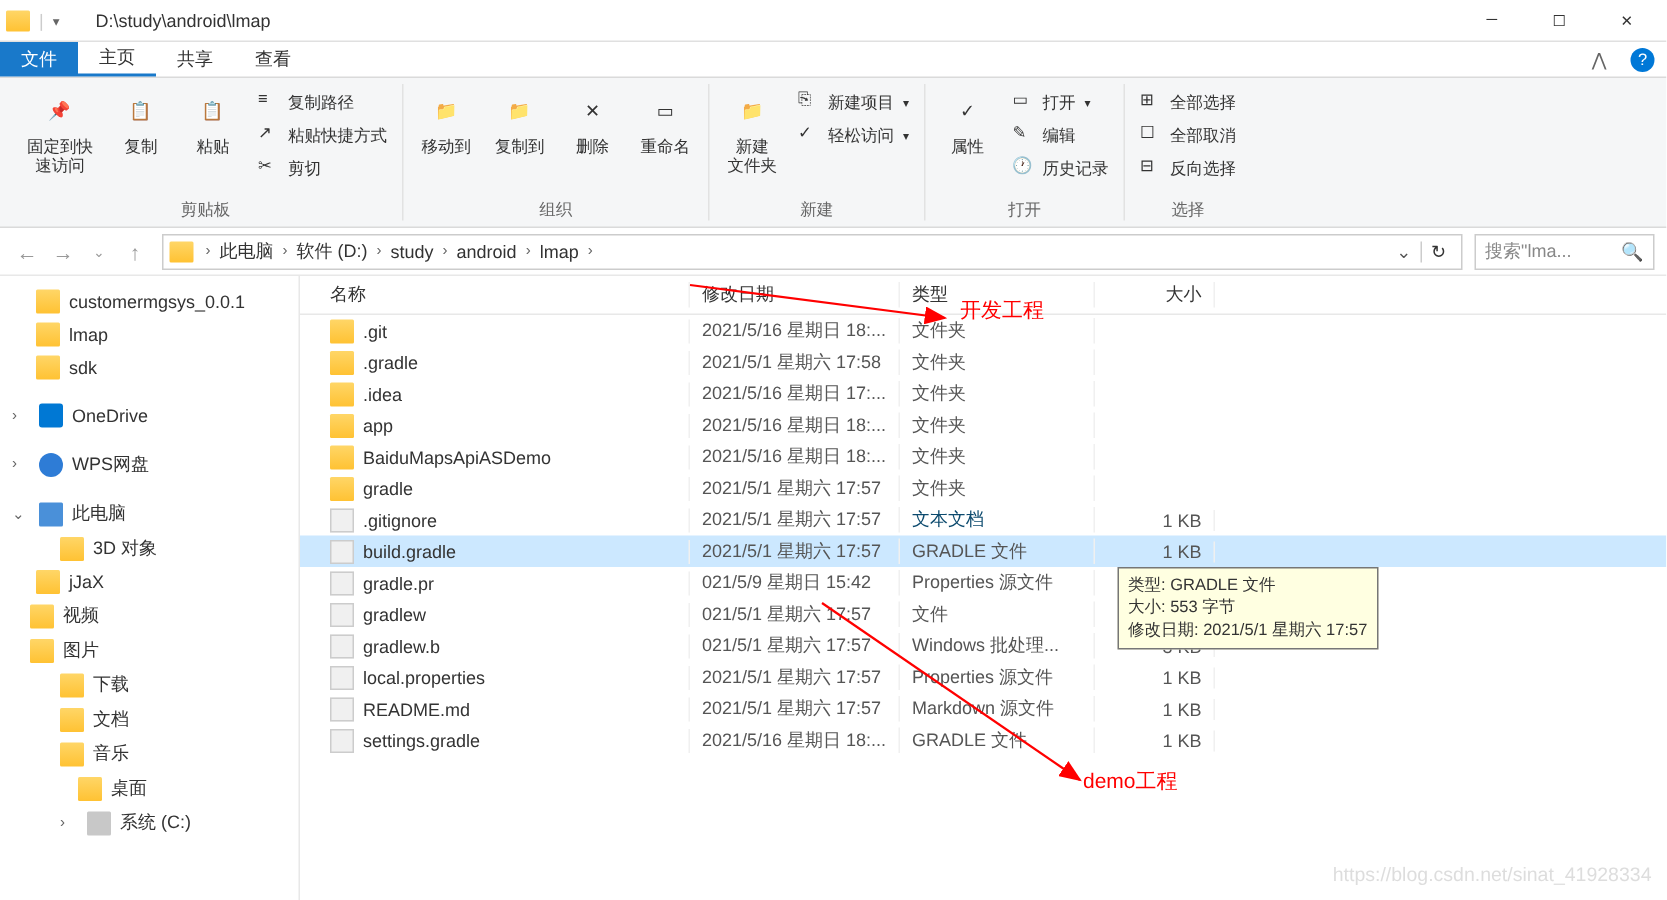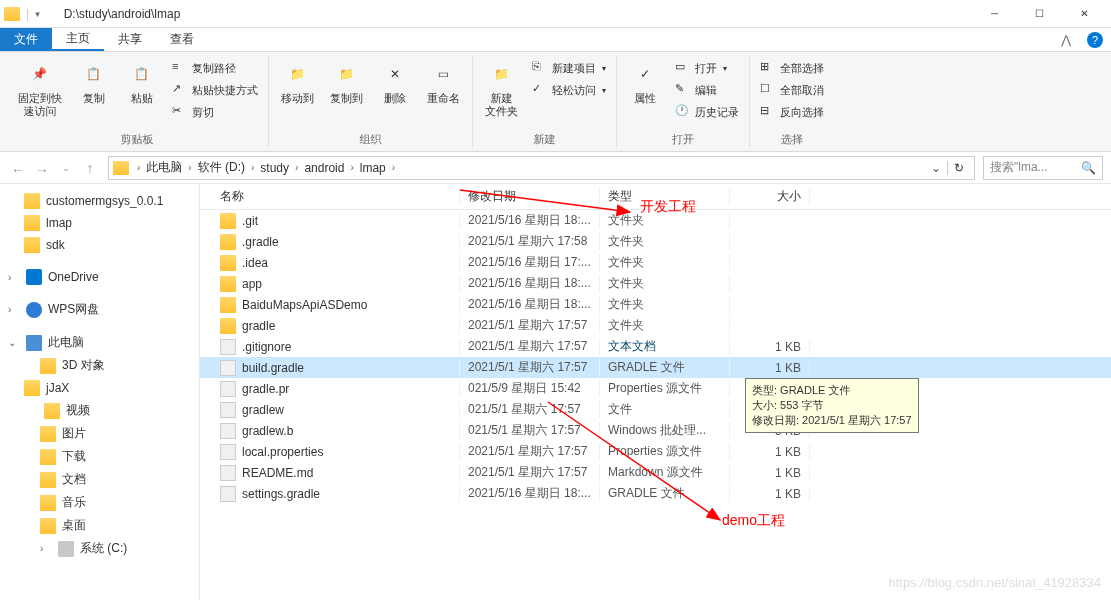--- a/index.html
+++ b/index.html
@@ -284,41 +284,41 @@
         <span>此电脑</span>
       </div>
       <div class="tree-item" style="padding-left: 40px;">
         <div class="tree-item-icon folder-ico"></div>
         <span>3D 对象</span>
       </div>
       <div class="tree-item" style="">
         <div class="tree-item-icon folder-ico"></div>
         <span>jJaX</span>
       </div>
-      <div class="tree-item" style="padding-left: 44px; text-align: center;">
+      <div class="tree-item" style="padding-left: 20px; text-align: center;">
         <div class="tree-item-icon folder-ico"></div>
         <span>视频</span>
       </div>
+      <div class="tree-item" style="padding-left: 20px;">
+        <div class="tree-item-icon folder-ico"></div>
+        <span>图片</span>
+      </div>
       <div class="tree-item" style="padding-left: 40px;">
         <div class="tree-item-icon folder-ico"></div>
-        <span>图片</span>
+        <span>下载</span>
       </div>
       <div class="tree-item" style="padding-left: 40px;">
         <div class="tree-item-icon folder-ico"></div>
-        <span>下载</span>
+        <span>文档</span>
       </div>
       <div class="tree-item" style="padding-left: 40px;">
         <div class="tree-item-icon folder-ico"></div>
-        <span>文档</span>
-      </div>
-      <div class="tree-item" style="padding-left: 40px;">
-        <div class="tree-item-icon folder-ico"></div>
         <span>音乐</span>
       </div>
-      <div class="tree-item" style="padding-left: 40px;">
+      <div class="tree-item" style="padding-left: 52px;">
         <div class="tree-item-icon folder-ico"></div>
         <span>桌面</span>
       </div>
       <div class="tree-item" style="padding-left: 40px;">
         <span class="expander">›</span>
         <div class="tree-item-icon disk-ico"></div>
         <span>系统 (C:)</span>
       </div>
     </div>
   <div class="filelist">

